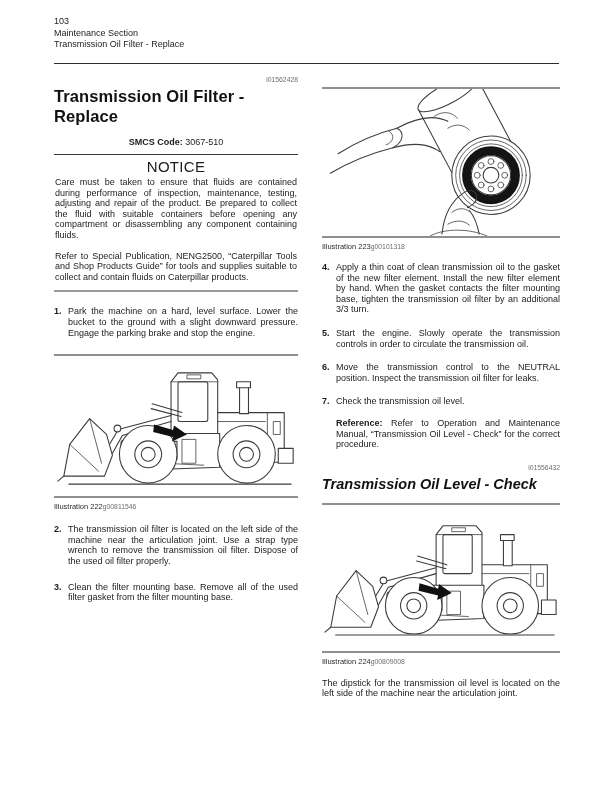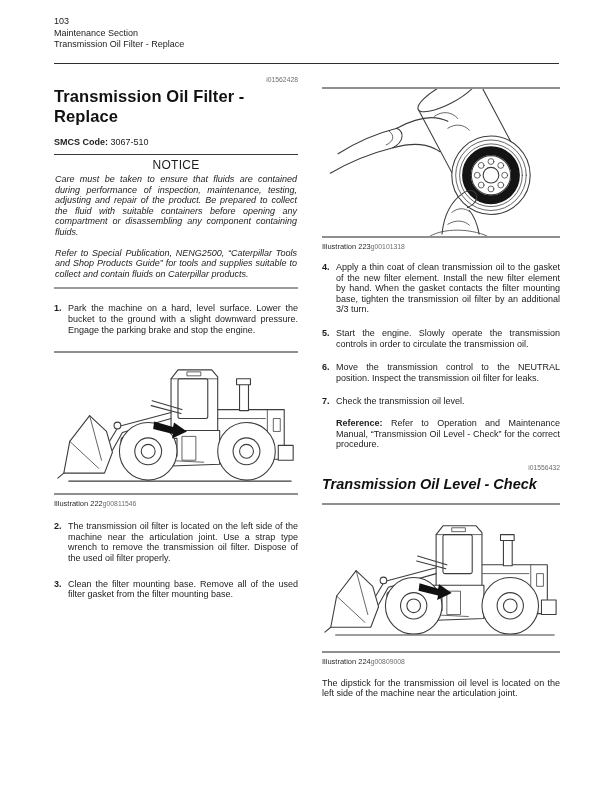--- a/index.html
+++ b/index.html
@@ -11,27 +11,27 @@
   .hdr{position:absolute;left:54px;top:16px;width:504px;font-size:9px;line-height:11.5px;}
   .hdr-rule{position:absolute;left:54px;top:63px;width:505px;height:0;border-top:1.8px solid #2e2e2e;}
 
   .col{position:absolute;top:76px;}
   .col-left{left:54px;width:244px;}
   .col-right{left:322px;width:238px;}
 
   .docid{font-size:6.8px;color:#6e6e6e;text-align:right;line-height:8px;}
   h1{font-size:16.5px;line-height:19.5px;font-weight:bold;margin:3px 0 0 0;letter-spacing:.1px;color:#111;}
   h2{font-size:14.5px;line-height:17px;font-weight:bold;margin:4px 0 0 0;color:#111;font-style:italic;}
-  .smcs{font-size:9px;margin-top:11px;}
+  .smcs{font-size:9px;margin-top:11px;text-align:center;}
   .smcs b{font-weight:bold;}
   p,.step{font-size:9px;line-height:10.6px;text-align:justify;}
 
   .notice{margin-top:7px;border-top:1.6px solid #3a3a3a;border-bottom:2.6px solid #9a9a9a;padding:3px 1px 8px 1px;}
-  .notice-label{text-align:center;font-size:12px;letter-spacing:.3px;margin-bottom:2px;}
-  .notice p{margin:0 0 10px 0;font-style:italic;}
+  .notice-label{text-align:center;font-size:15px;letter-spacing:.3px;margin-bottom:2px;}
+  .notice p{margin:0 0 10px 0;}
   .notice p:last-child{margin-bottom:0;}
 
   .step{position:relative;padding-left:14px;margin-top:13px;}
   .step .num{position:absolute;left:0;top:0;font-weight:bold;}
   .ref{margin:11px 0 0 14px;}
   .ref b{font-weight:bold;}
 
   .figure{margin-top:14px;}
   .fig-frame{border-top:2px solid #8f8f8f;border-bottom:2px solid #8f8f8f;background:#fff;}
   .fig-cap{display:flex;align-items:baseline;margin-top:4px;}

